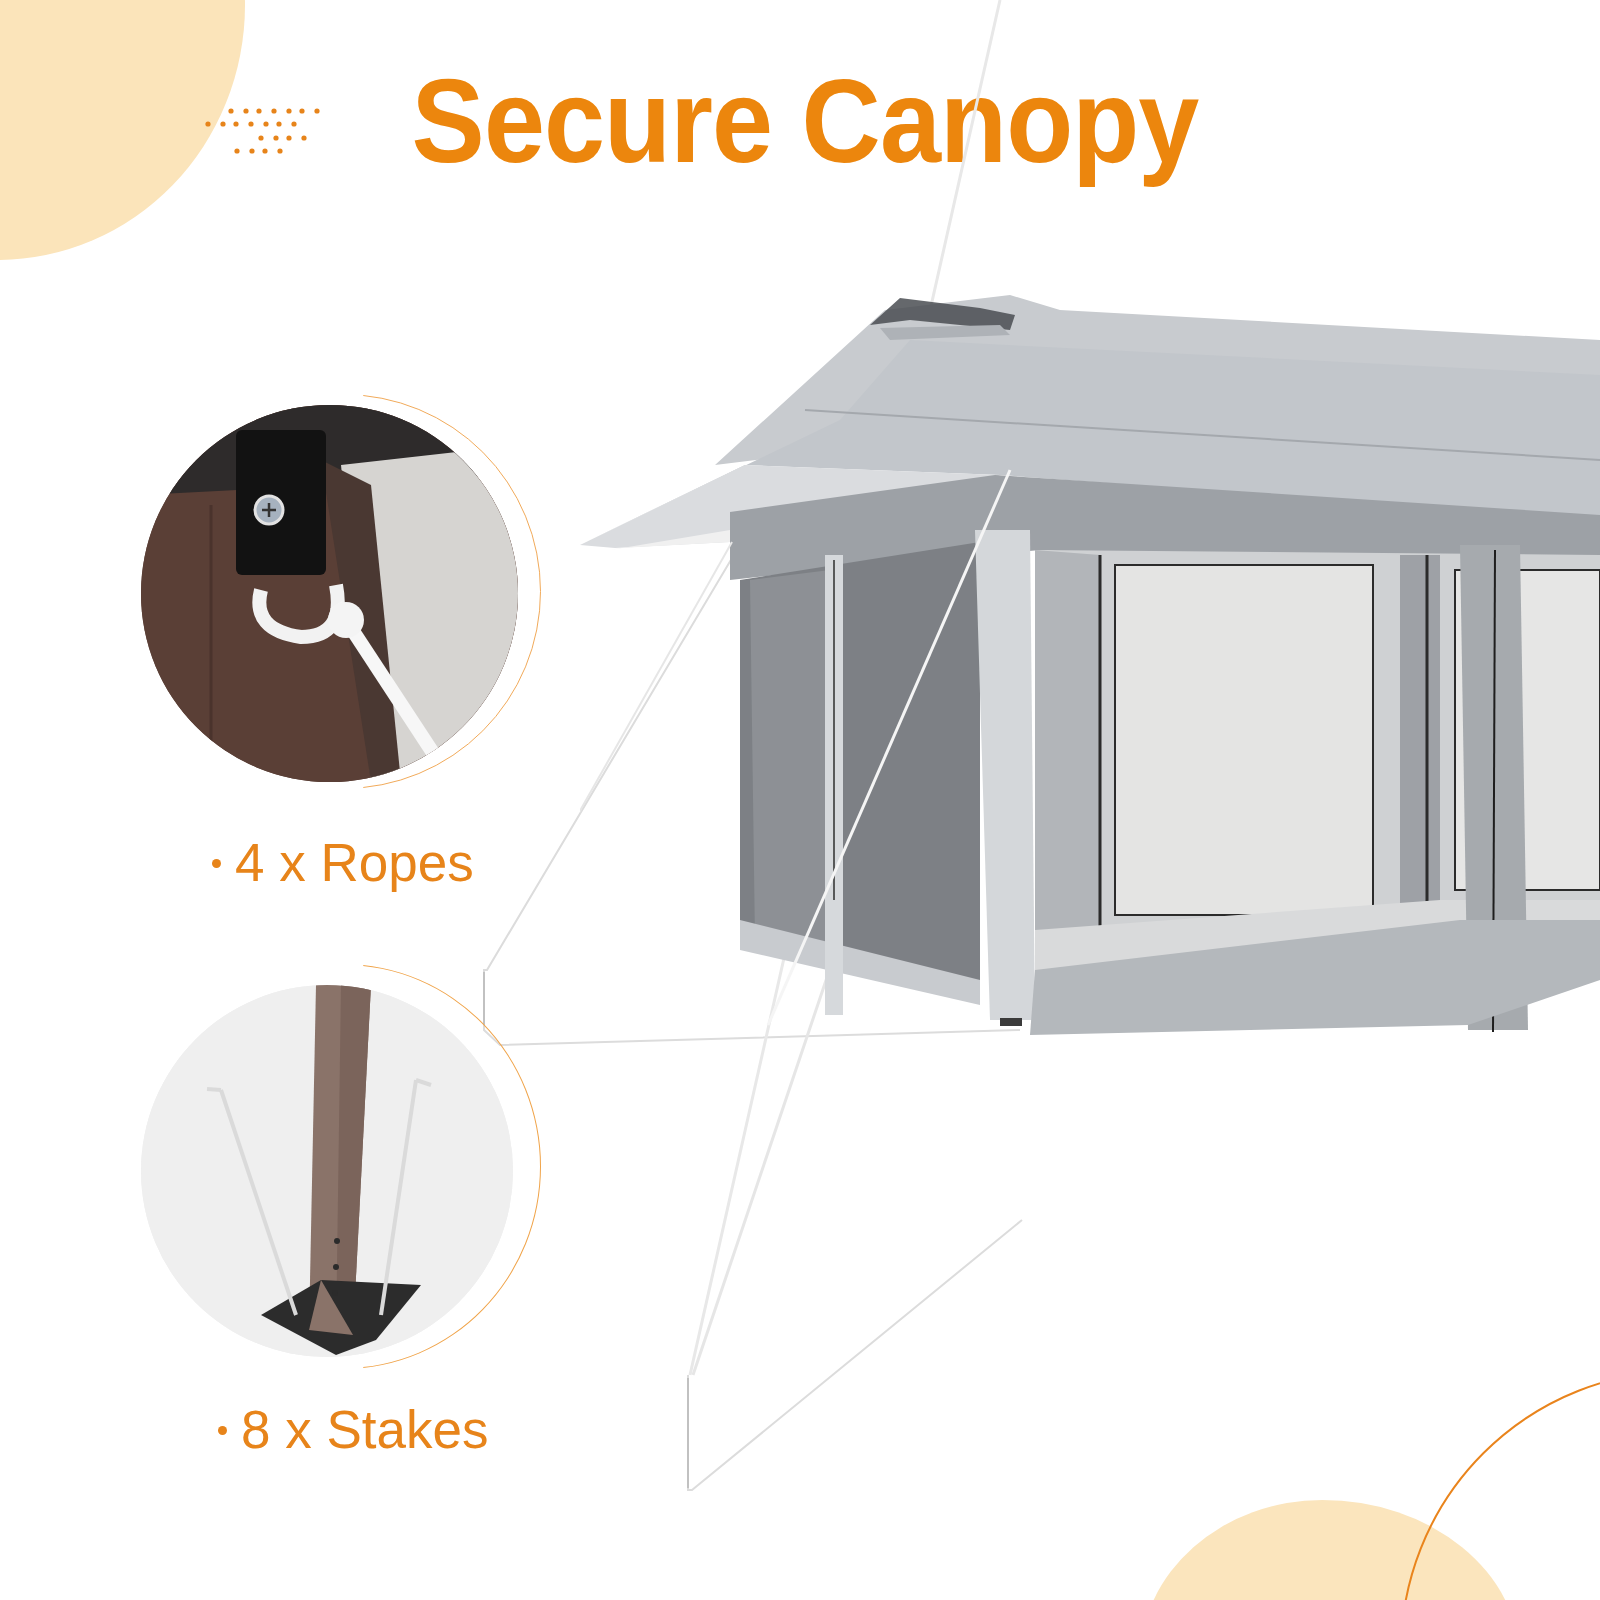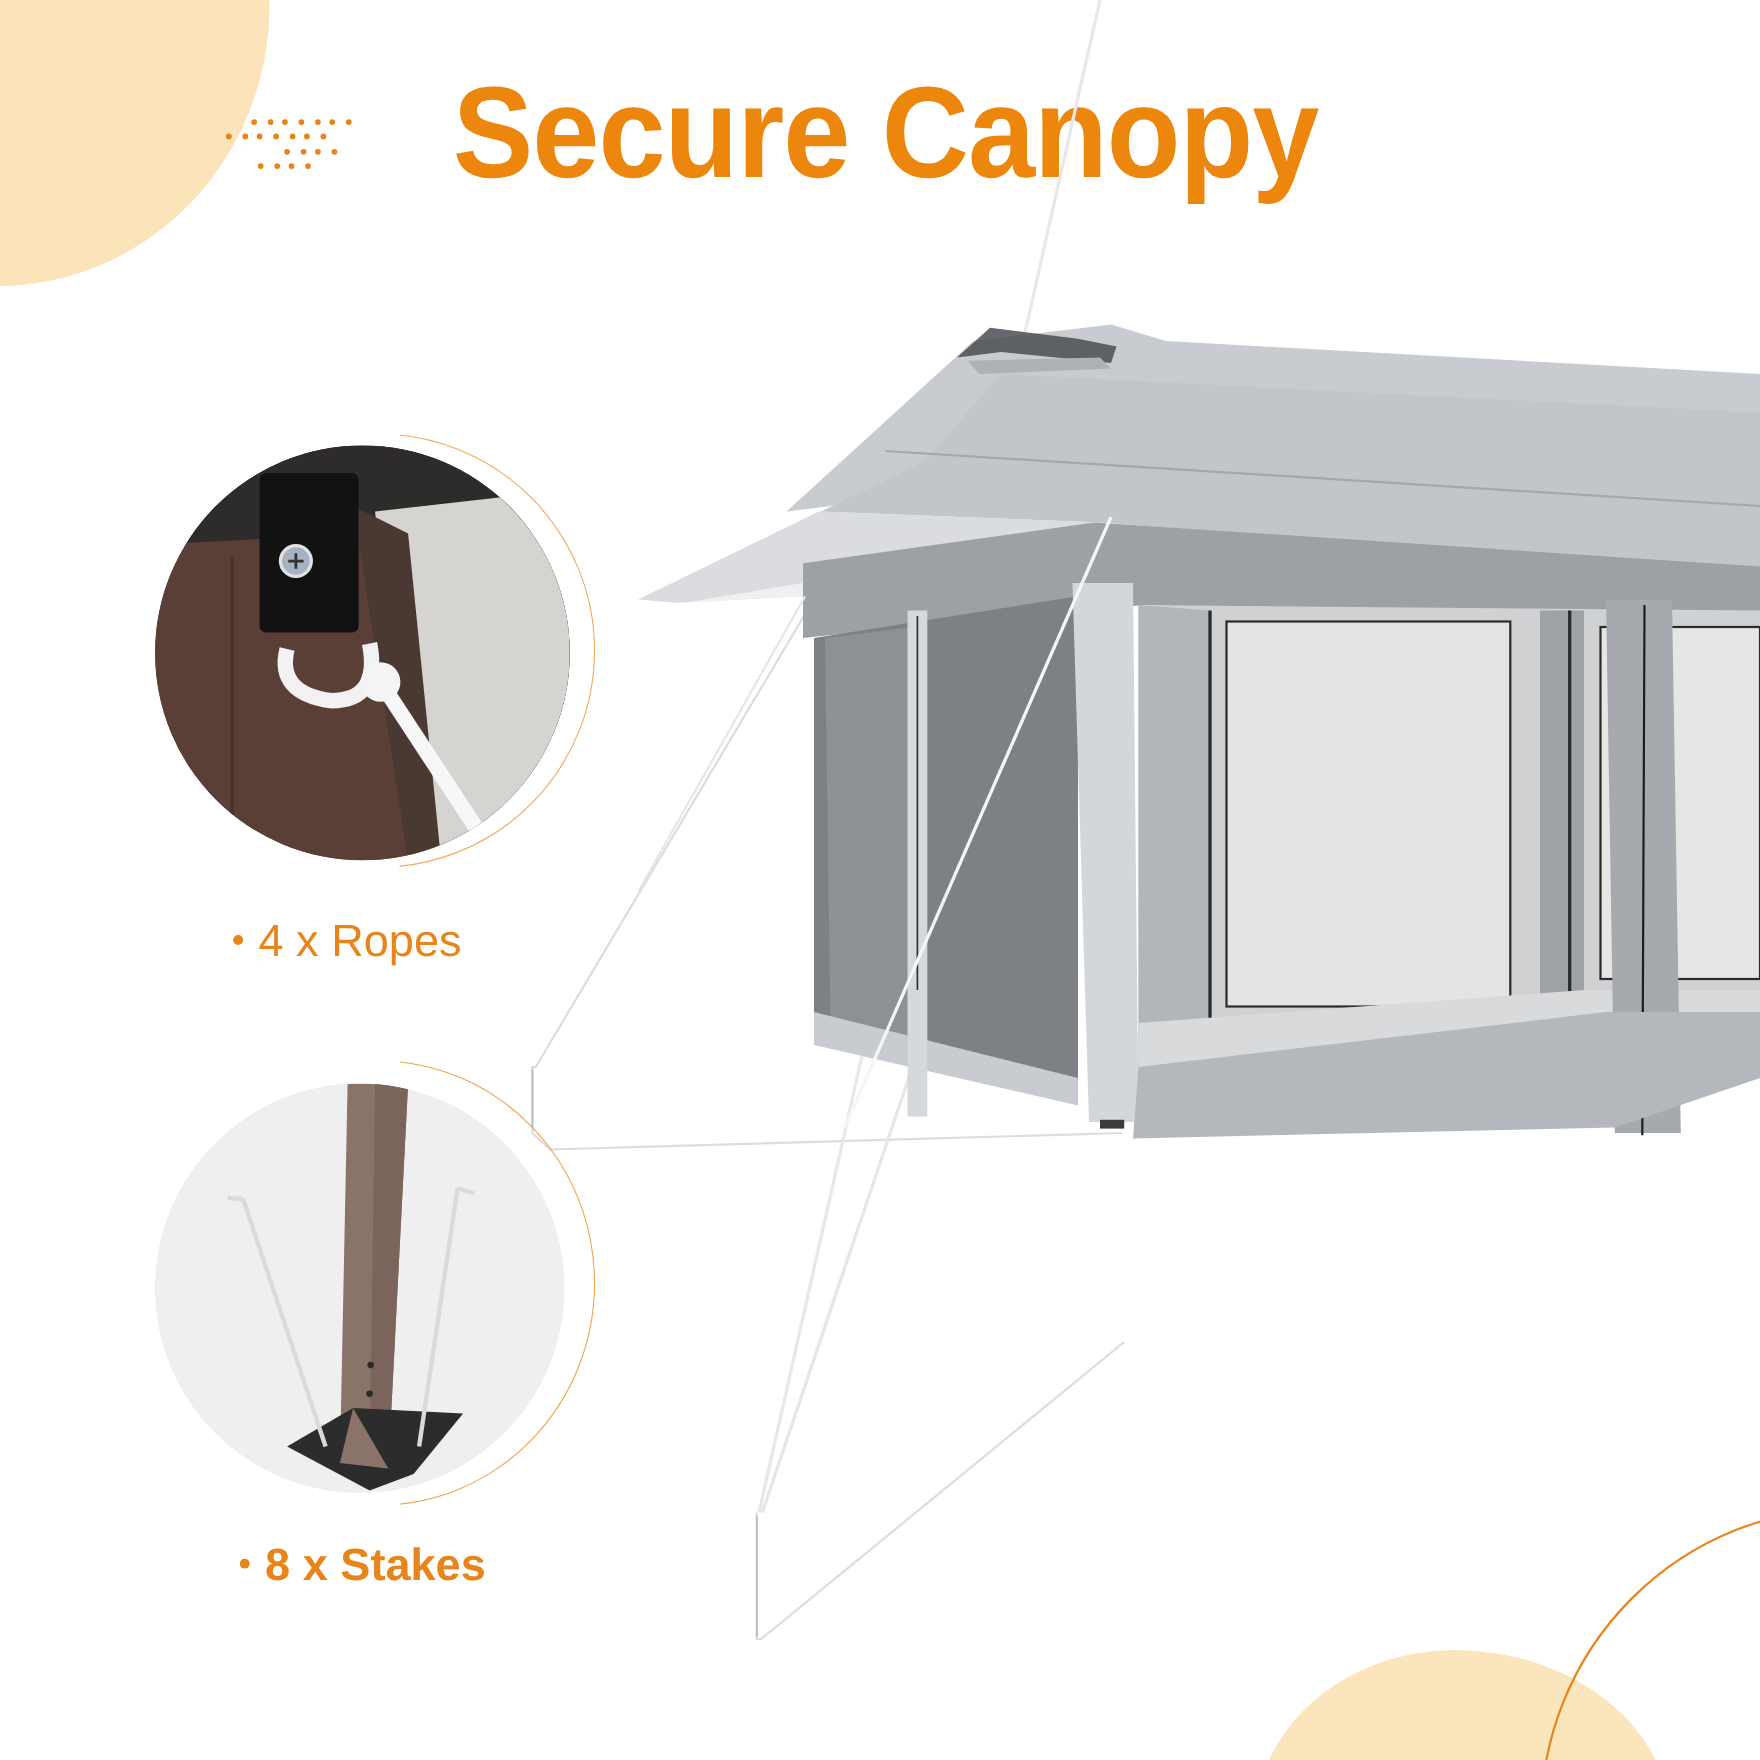--- a/index.html
+++ b/index.html
@@ -8,23 +8,23 @@
   .blob-tl { left:-250px; top:-250px; width:495px; height:510px; border-radius:50%; background:#fbe4ba; }
   .dots { left:200px; top:105px; width:130px; height:50px; }
   .title { left:0; width:1600px; top:62px; text-align:center; padding-left:10px; box-sizing:border-box; font-weight:bold; font-size:118px; letter-spacing:-1px; color:#ec860d; line-height:1; }
   .title span { display:inline-block; transform:scaleX(0.93); transform-origin:center; }
   .ring { border-radius:50%; border:1.5px solid #f0a44a; box-sizing:border-box; }
   .ring1 { left:146px; top:394px; width:395px; height:395px; border-color:#f1aa5a; clip-path:inset(0 0 0 55%); }
   .ring2 { left:146px; top:964px; width:395px; height:405px; clip-path:inset(0 0 0 55%); }
   .photo { border-radius:50%; overflow:hidden; }
   .photo1 { left:141px; top:405px; width:377px; height:377px; background:#5a3f36; }
   .photo2 { left:141px; top:985px; width:372px; height:372px; background:#efefef; }
-  .label { font-size:41px; color:#e7841a; white-space:nowrap; }
+  .label { font-size:53px; color:#e7841a; white-space:nowrap; }
   .label1 { left:212px; top:832px; }
-  .label2 { left:218px; top:1399px;font-weight:bold; }
+  .label2 { left:218px; top:1399px; }
   .bullet { display:inline-block; width:9px; height:9px; background:#e7841a; border-radius:50%; vertical-align:middle; margin-right:14px; position:relative; top:-4px; }
   .blob-br { left:1140px; top:1500px; width:380px; height:230px; border-radius:48% 52% 0 0 / 70% 70% 0 0; background:#fbe5bd; transform:rotate(0deg); }
   .ring-br { left:1400px; top:1370px; width:560px; height:560px; border-radius:50%; border:2px solid #e9841c; }
   svg { display:block; }
 </style>
 </head>
 <body>
 
 <div class="abs blob-tl"></div>
 

